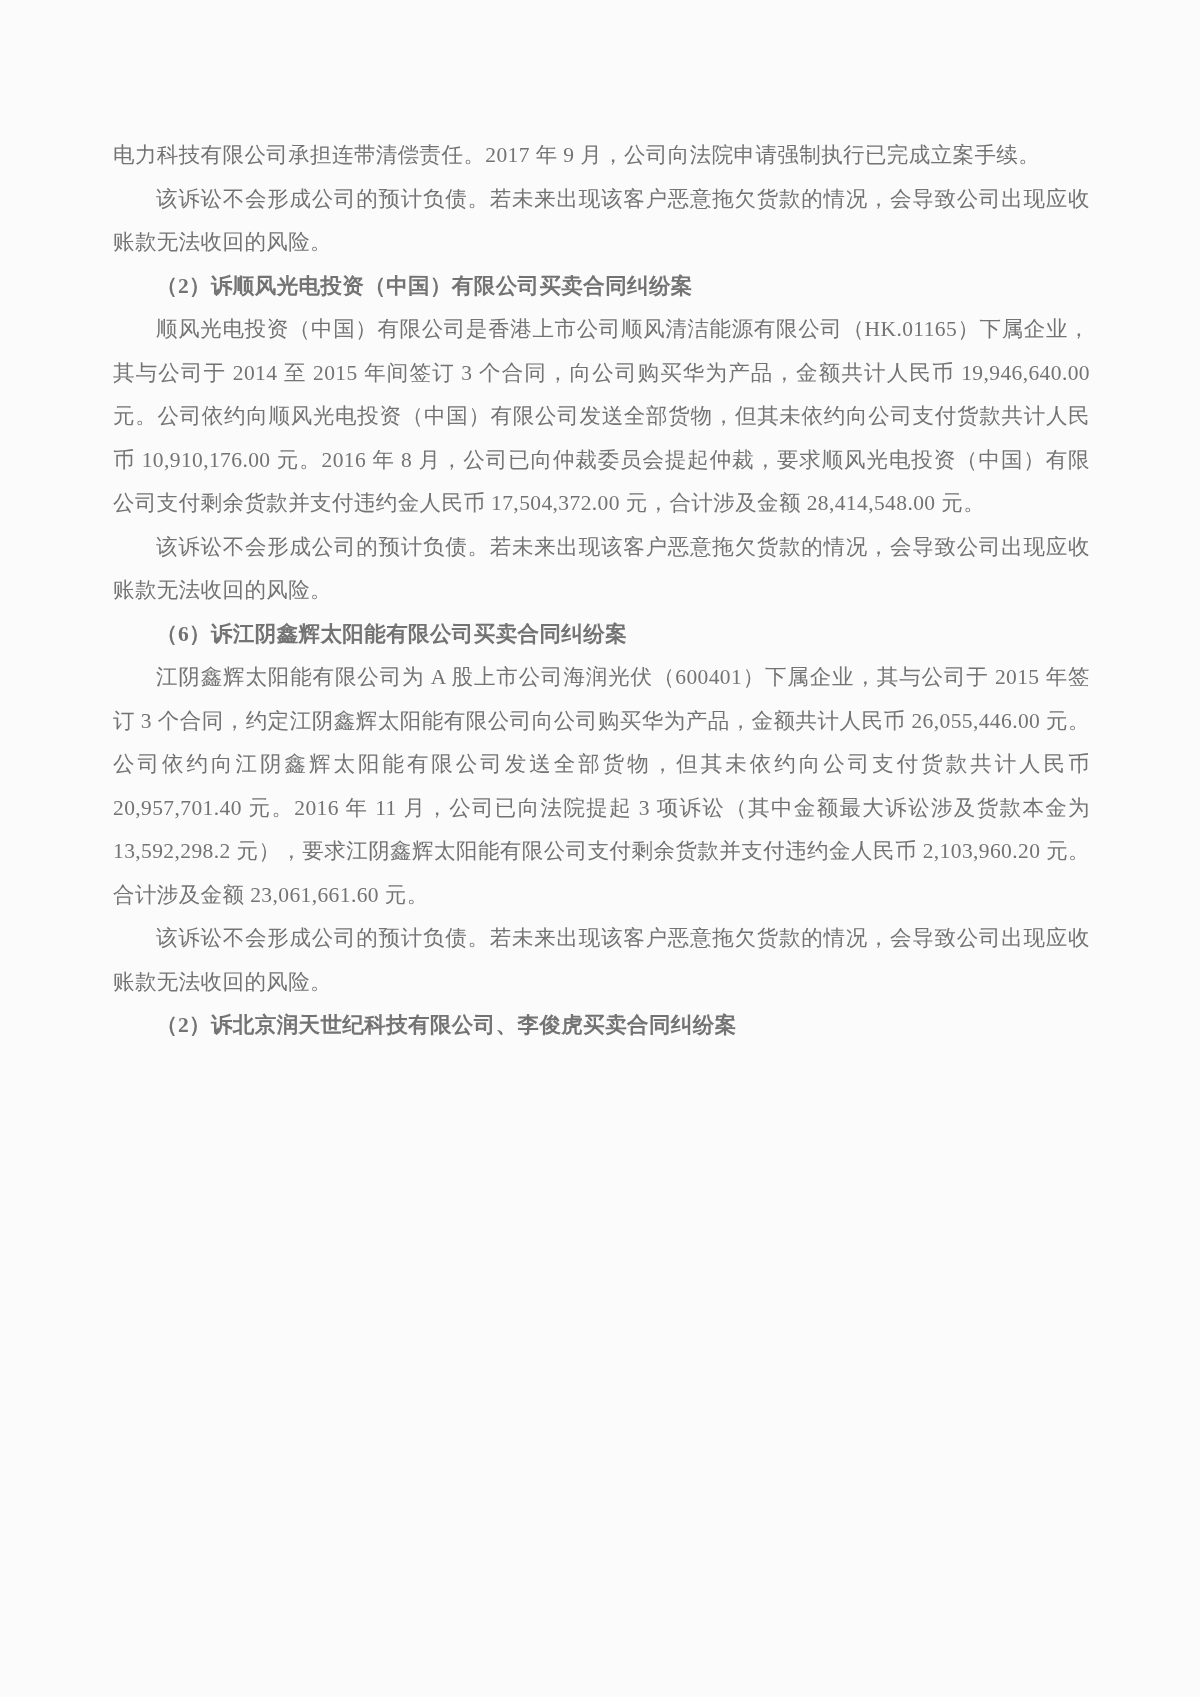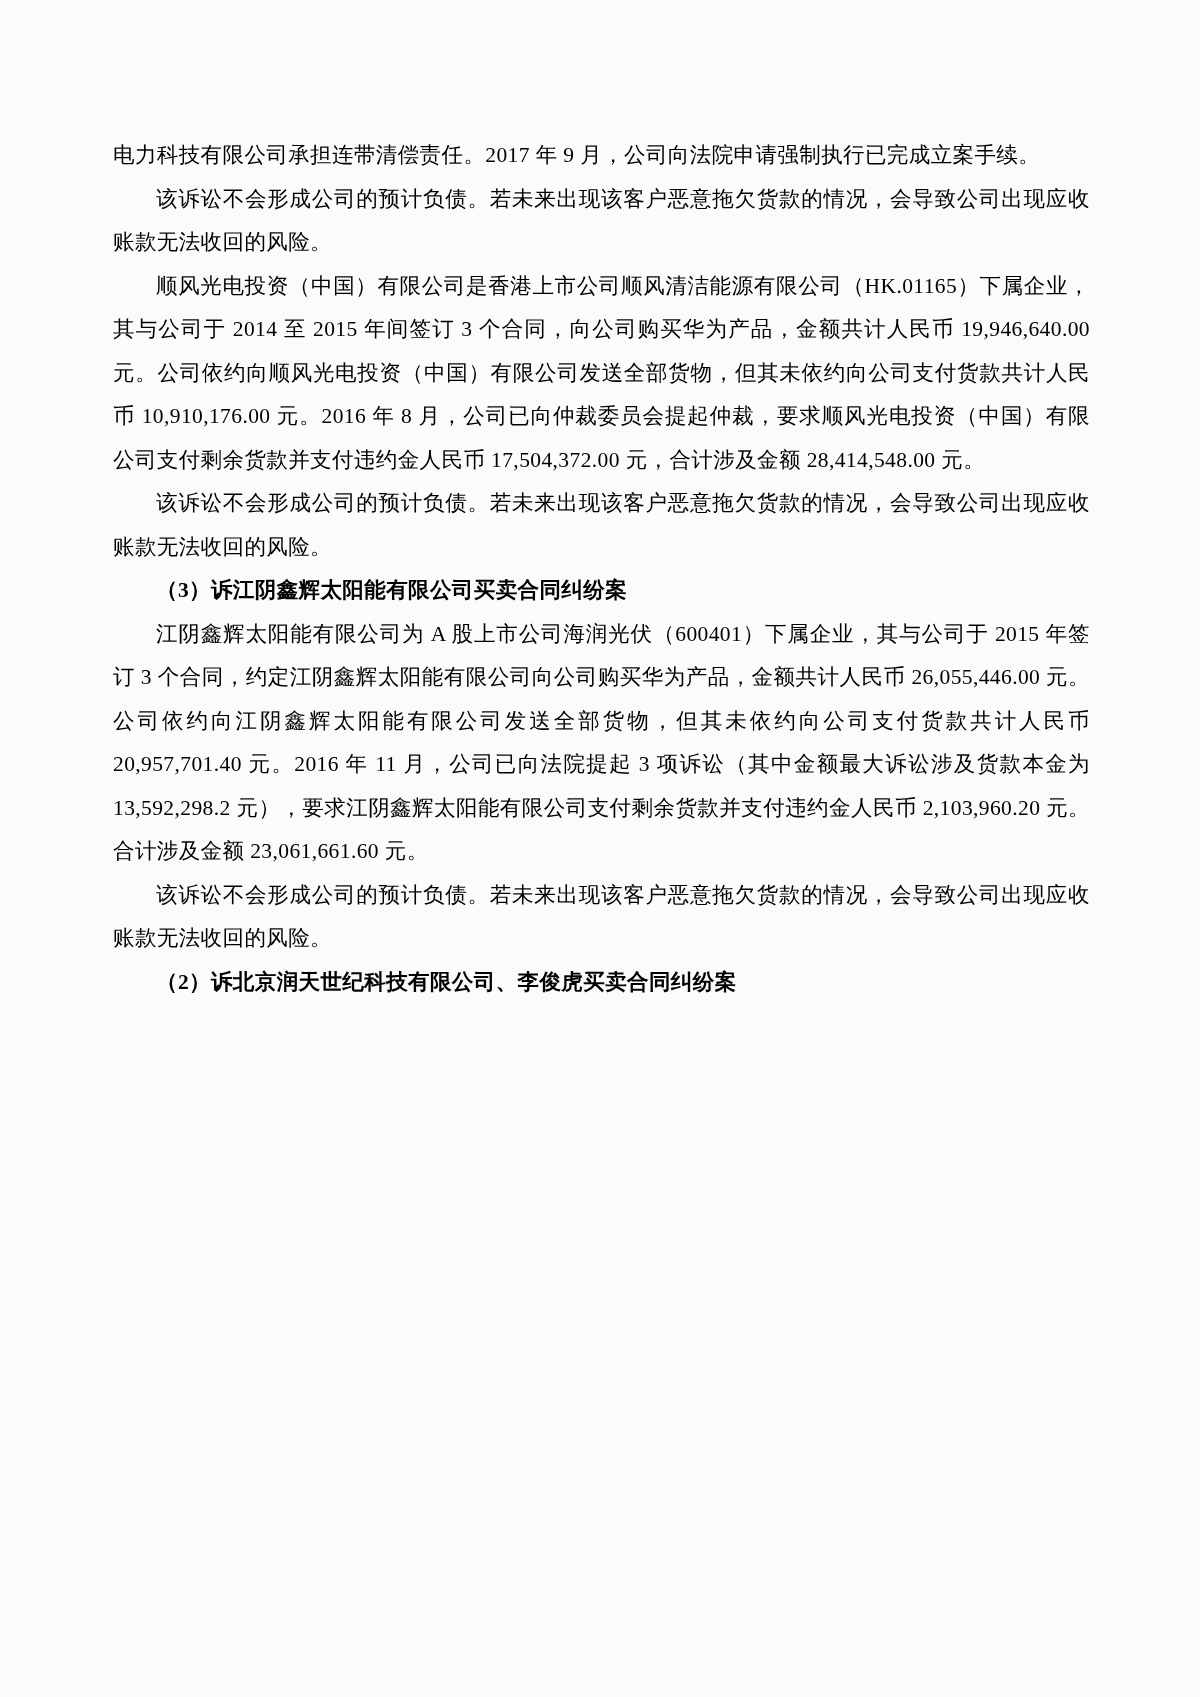--- a/index.html
+++ b/index.html
@@ -11,21 +11,21 @@
     width: 1200px;
     height: 1697px;
     overflow: hidden;
     font-family: "Liberation Serif", "DejaVu Serif", serif;
   }
   .page {
     box-sizing: border-box;
     width: 1200px;
     height: 1697px;
     padding: 134px 110px 0 113px;
-    color: #000000;
+    color: #737373;
   }
   .doc p {
     margin: 0;
     font-size: 21.5px;
     line-height: 43.5px;
     text-align: justify;
     text-align-last: left;
     letter-spacing: 0.4px;
   }
   
@@ -42,20 +42,21 @@
     font-weight: bold;
   }
 </style>
 </head>
 <body>
 
 <div class="page">
   <div class="doc">
     <p class="cont">电力科技有限公司承担连带清偿责任。2017 年 9 月，公司向法院申请强制执行已完成立案手续。</p>
     <p class="body">该诉讼不会形成公司的预计负债。若未来出现该客户恶意拖欠货款的情况，会导致公司出现应收账款无法收回的风险。</p>
+    <p class="heading">（2）诉顺风光电投资（中国）有限公司买卖合同纠纷案</p>
     <p class="body">顺风光电投资（中国）有限公司是香港上市公司顺风清洁能源有限公司（HK.01165）下属企业，其与公司于 2014 至 2015 年间签订 3 个合同，向公司购买华为产品，金额共计人民币 19,946,640.00 元。公司依约向顺风光电投资（中国）有限公司发送全部货物，但其未依约向公司支付货款共计人民币 10,910,176.00 元。2016 年 8 月，公司已向仲裁委员会提起仲裁，要求顺风光电投资（中国）有限公司支付剩余货款并支付违约金人民币 17,504,372.00 元，合计涉及金额 28,414,548.00 元。</p>
     <p class="body">该诉讼不会形成公司的预计负债。若未来出现该客户恶意拖欠货款的情况，会导致公司出现应收账款无法收回的风险。</p>
-    <p class="heading">（3）诉江阴鑫辉太阳能有限公司买卖合同纠纷案</p>
+    <p class="heading">（6）诉江阴鑫辉太阳能有限公司买卖合同纠纷案</p>
     <p class="body">江阴鑫辉太阳能有限公司为 A 股上市公司海润光伏（600401）下属企业，其与公司于 2015 年签订 3 个合同，约定江阴鑫辉太阳能有限公司向公司购买华为产品，金额共计人民币 26,055,446.00 元。公司依约向江阴鑫辉太阳能有限公司发送全部货物，但其未依约向公司支付货款共计人民币 20,957,701.40 元。2016 年 11 月，公司已向法院提起 3 项诉讼（其中金额最大诉讼涉及货款本金为 13,592,298.2 元），要求江阴鑫辉太阳能有限公司支付剩余货款并支付违约金人民币 2,103,960.20 元。合计涉及金额 23,061,661.60 元。</p>
     <p class="body">该诉讼不会形成公司的预计负债。若未来出现该客户恶意拖欠货款的情况，会导致公司出现应收账款无法收回的风险。</p>
     <p class="heading">（2）诉北京润天世纪科技有限公司、李俊虎买卖合同纠纷案</p>
   </div>
 </div>
 
 </body></html>

